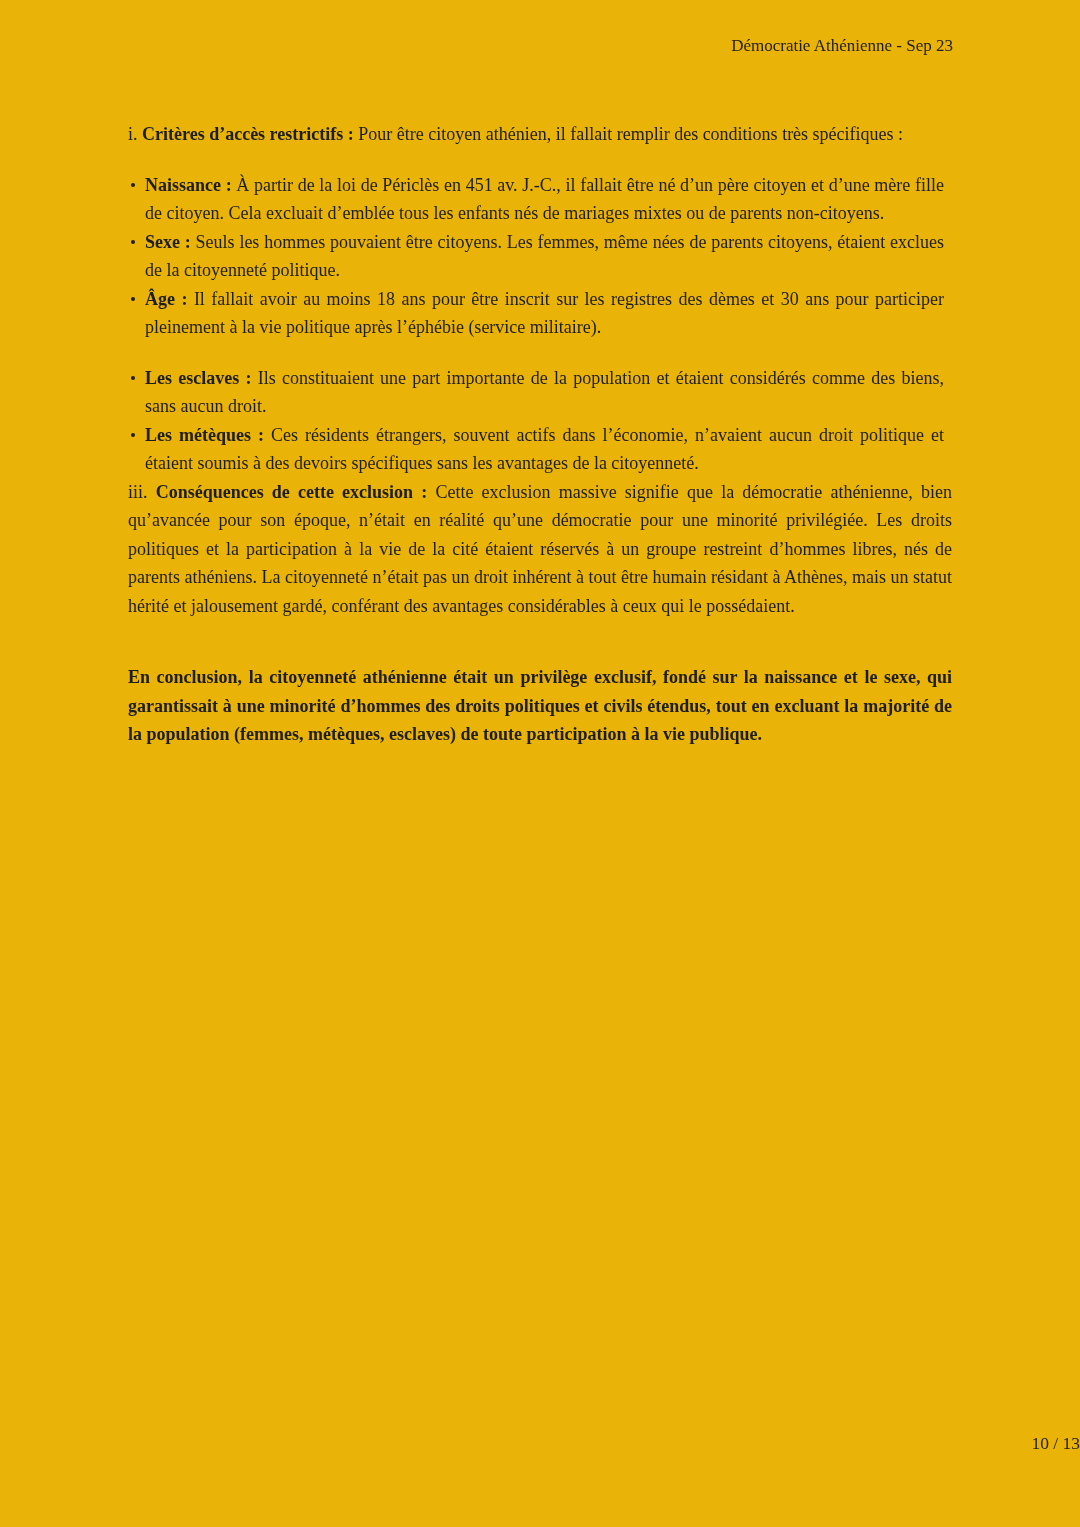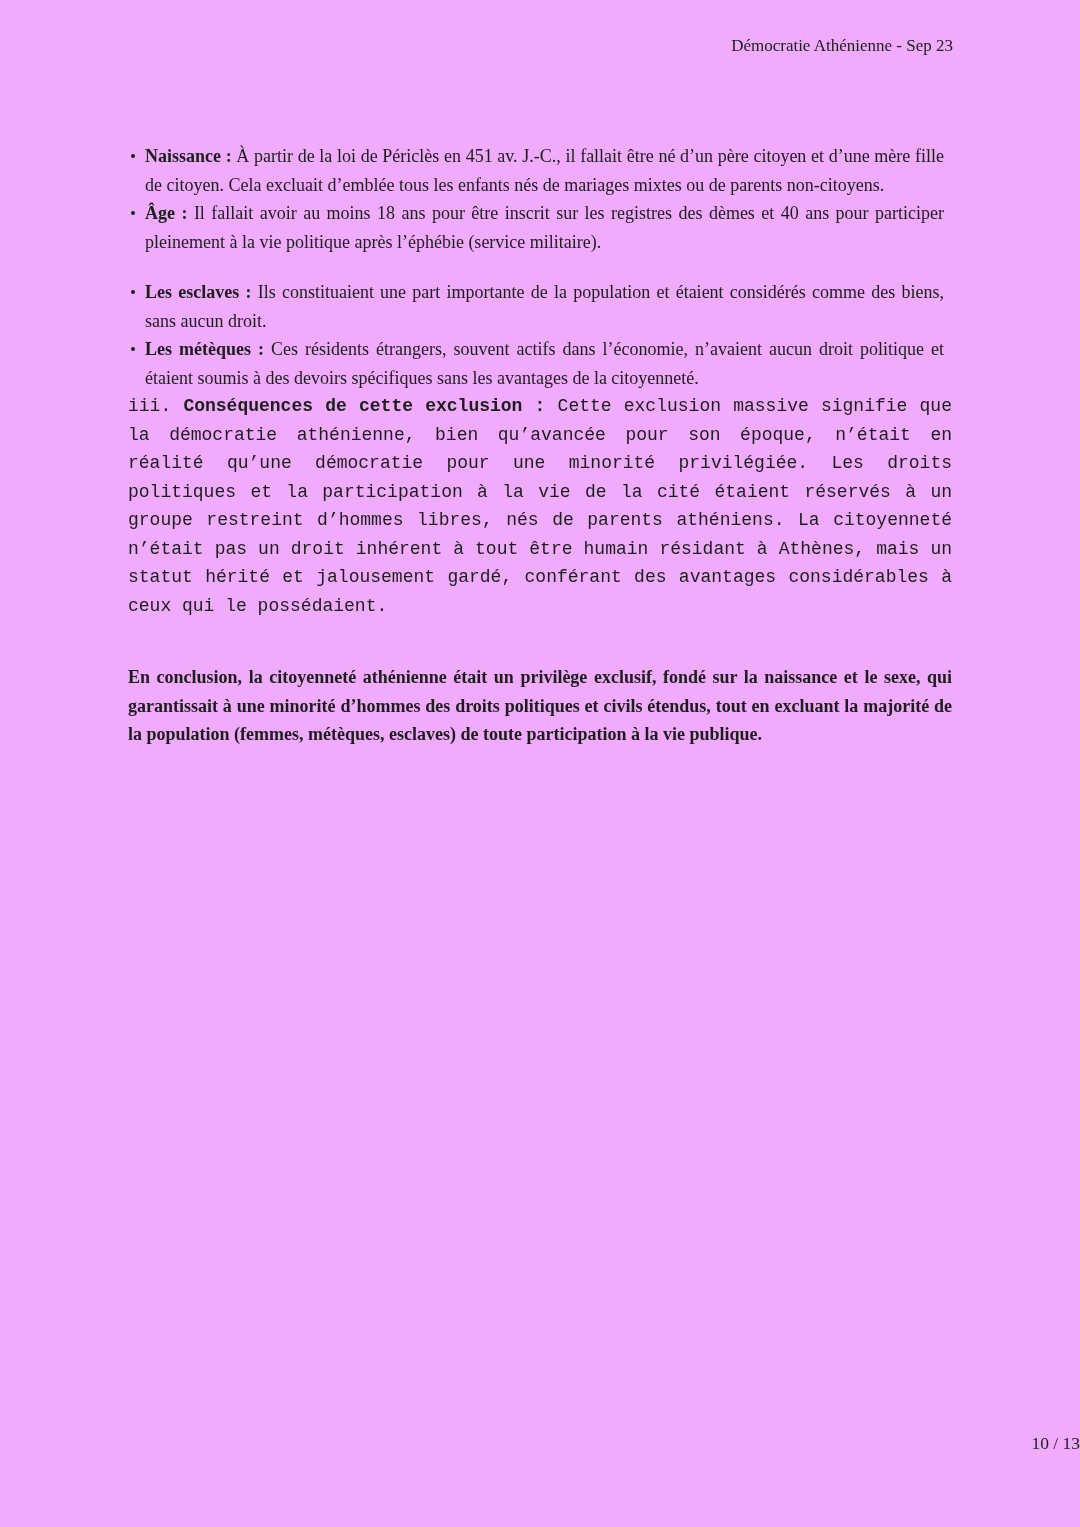--- a/index.html
+++ b/index.html
@@ -51,52 +51,62 @@
   .dot {
     position: absolute;
     left: 3px;
     top: 12px;
     width: 4px;
     height: 4px;
     border-radius: 50%;
     background: #1d1d1b;
   }
   .section-2 { margin-top: 55px; }
-  .section-3 { margin-top: 60px; font-family: Liberation Mono, monospace; }
+  .section-3 { margin-top: 60px; }
   .conclusion { margin-top: 43px !important; font-weight: bold; }
   .footer {
     position: absolute;
     top: 1432px;
     left: 0;
     width: 100%;
     text-align: right;
     font-size: 17.5px;
     line-height: 22px;
   }
 </style>
 </head>
 <body>
 
-<div class="page" style="color: rgb(29, 29, 27); background: #f0abfc;">
+<div class="page" style="color: rgb(29, 29, 27); background: #eab308;">
 
   <div class="header">Démocratie Athénienne - Sep 23</div>
 
   <div class="content">
 
+    <p class="section section-1">
+      <span class="num">i.</span>
+      <strong>Critères d’accès restrictifs :</strong>
+      <span>Pour être citoyen athénien, il fallait remplir des conditions très spécifiques :</span>
+    </p>
 
     <ul class="bullets">
       <li class="bullet">
         <span class="dot"></span>
         <strong>Naissance :</strong>
         <span>À partir de la loi de Périclès en 451 av. J.-C., il fallait être né d’un père citoyen et d’une mère fille de citoyen. Cela excluait d’emblée tous les enfants nés de mariages mixtes ou de parents non-citoyens.</span>
       </li>
       <li class="bullet">
         <span class="dot"></span>
+        <strong>Sexe :</strong>
+        <span>Seuls les hommes pouvaient être citoyens. Les femmes, même nées de parents citoyens, étaient exclues de la citoyenneté politique.</span>
+      </li>
+      <li class="bullet">
+        <span class="dot"></span>
         <strong>Âge :</strong>
-        <span>Il fallait avoir au moins 18 ans pour être inscrit sur les registres des dèmes et 40 ans pour participer pleinement à la vie politique après l’éphébie (service militaire).</span>
+        <span>Il fallait avoir au moins 18 ans pour être inscrit sur les registres des dèmes et 30 ans pour participer pleinement à la vie politique après l’éphébie (service militaire).</span>
       </li>
     </ul>
 
 
     <ul class="bullets">
       <li class="bullet">
         <span class="dot"></span>
         <strong>Les esclaves :</strong>
         <span>Ils constituaient une part importante de la population et étaient considérés comme des biens, sans aucun droit.</span>
       </li>

